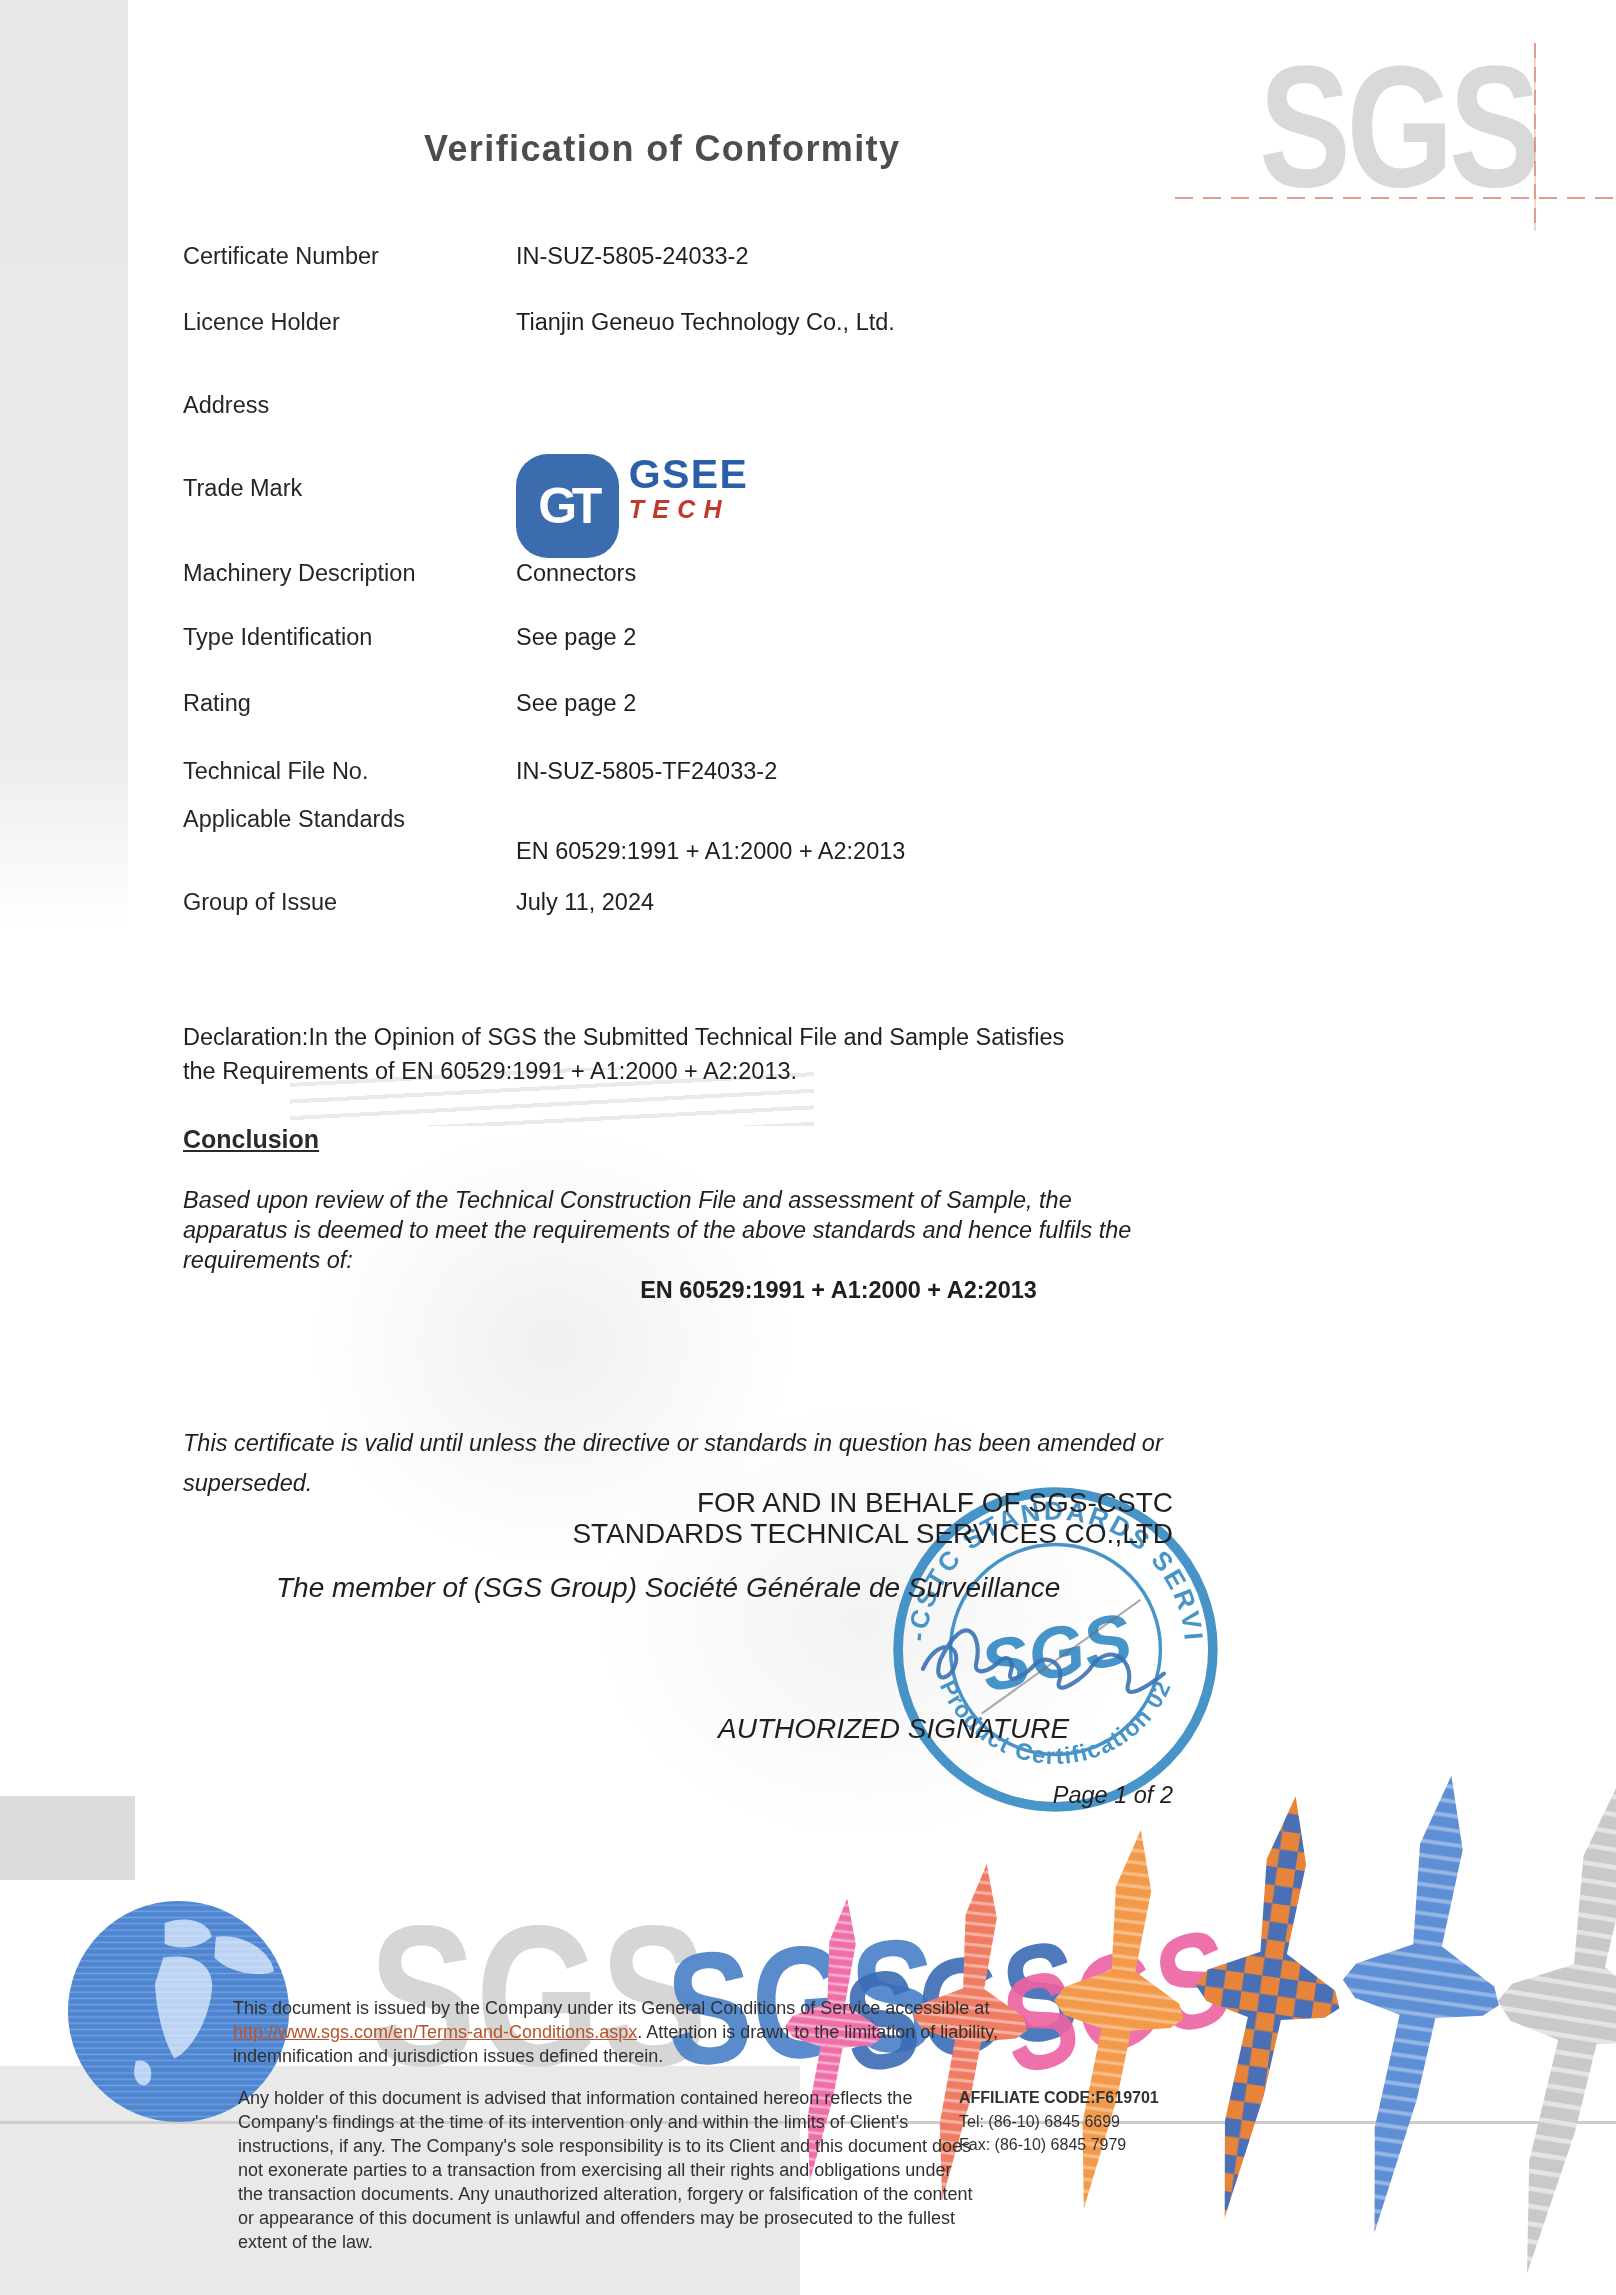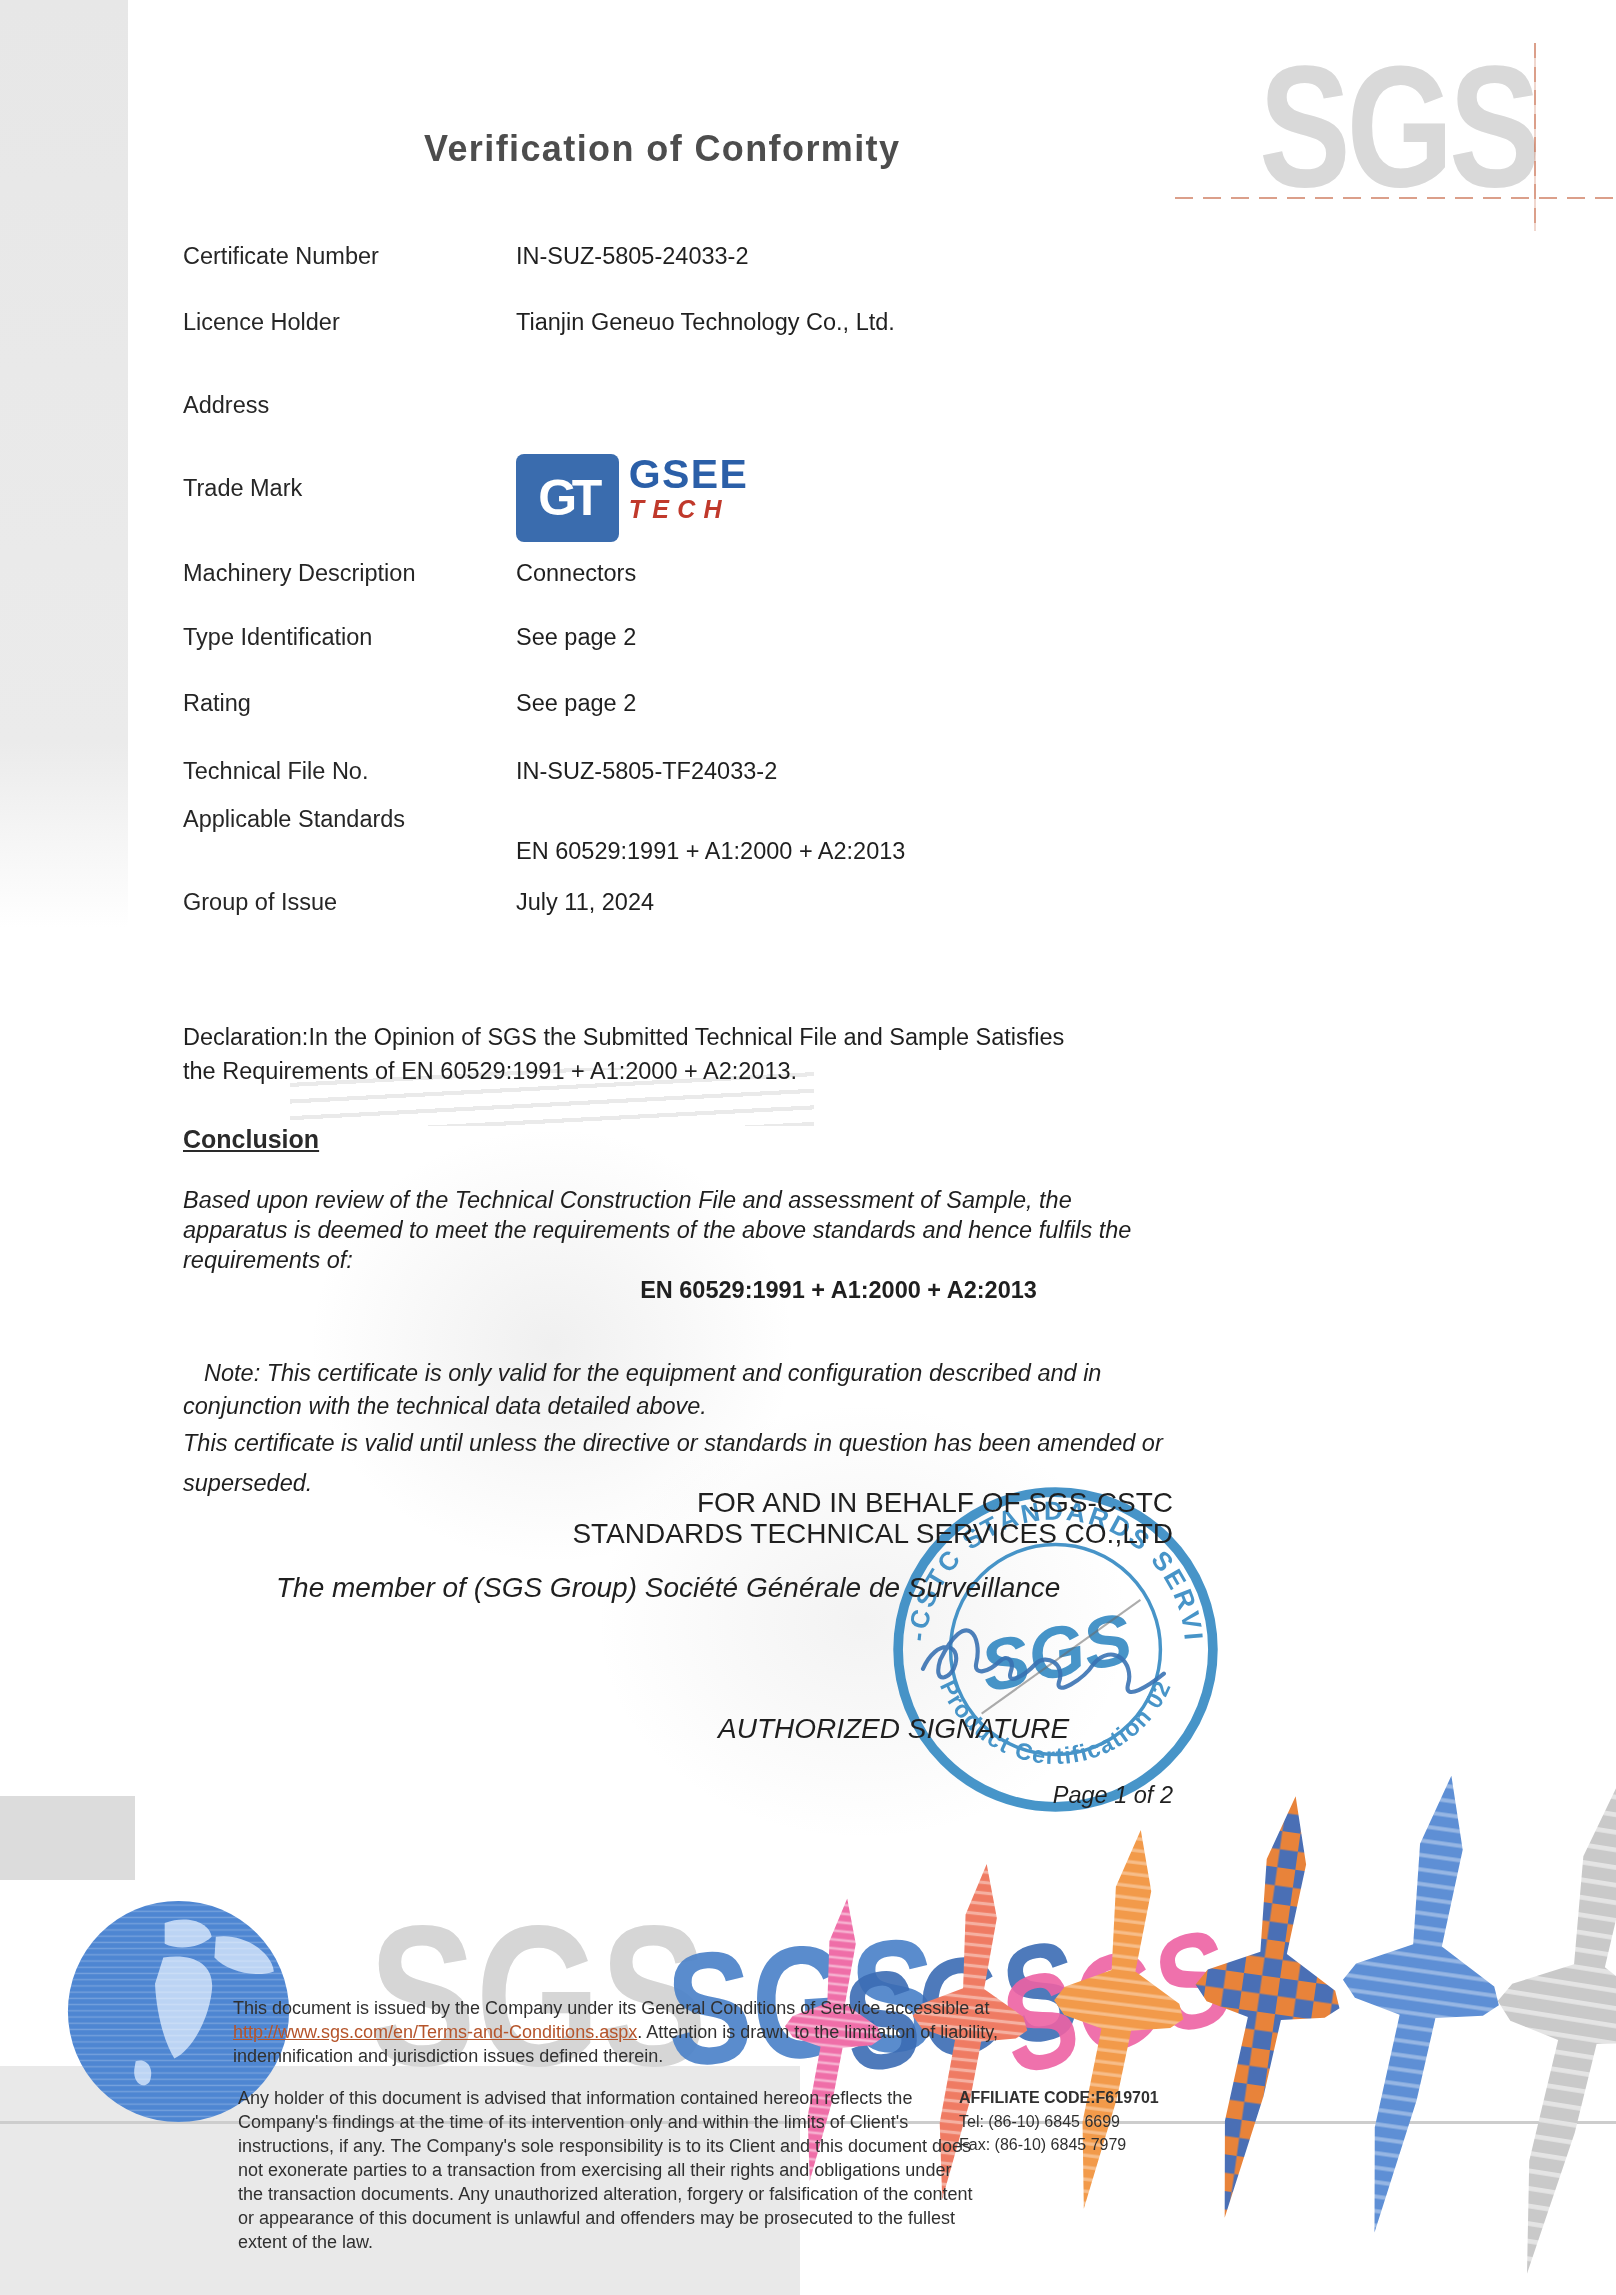--- a/index.html
+++ b/index.html
@@ -31,21 +31,21 @@
   .fvalue{font-size:23.5px;color:#1f1f1f;}
   .para{font-size:23.5px;line-height:34px;color:#1f1f1f;}
   .italic{font-style:italic;margin-top:24px;}
   .bold{font-weight:bold;}
   .concl-head{font-size:25px;font-weight:bold;text-decoration:underline;}
   .behalf{font-size:28px;color:#1f1f1f;}
   .small{font-size:18px;line-height:24px;color:#303030;}
   .tiny{font-size:16px;line-height:23.5px;color:#303030;}
   a.doclink{color:#b5542a;text-decoration:underline;}
   
-  .gt-box{width:103px;height:88px;background:#3a6cae;border-radius:8px;
+  .gt-box{width:103px;height:104px;background:#3a6cae;border-radius:32px;
      display:flex;align-items:center;justify-content:center;}
   .gt-text{color:#fff;font-size:50px;font-weight:bold;letter-spacing:-5.5px;}
   .gsee{color:#2b5fa8;font-size:41px;font-weight:bold;letter-spacing:1.4px;line-height:41px;}
   .tech{color:#c0392b;font-size:25px;font-weight:bold;font-style:italic;letter-spacing:8.3px;line-height:28px;}
   
   .sgsrow{font-weight:bold;line-height:1;transform-origin:left top;}
   .z1{z-index:1}.z2{z-index:2}.z3{z-index:3}.z4{z-index:4}.z5{z-index:5}
 </style>
 </head>
 <body>
@@ -102,21 +102,20 @@
 
   <div class="abs flabel z5" style="left:183px;top:889px;">Group of Issue</div>
   <div class="abs fvalue z5" style="left:516px;top:889px;">July 11, 2024</div>
 
   <div class="abs para z5" style="left:183px;top:1020px;width:918px;">Declaration:In the Opinion of SGS the Submitted Technical File and Sample Satisfies the Requirements of EN 60529:1991 + A1:2000 + A2:2013.</div>
 
   <div class="abs concl-head z5" style="left:183px;top:1125px;">Conclusion</div>
   <div class="abs para italic z5" style="left:183px;top:1161px;width:966px;line-height:30px;">Based upon review of the Technical Construction File and assessment of Sample, the apparatus is deemed to meet the requirements of the above standards and hence fulfils the requirements of:</div>
   <div class="abs para bold z5" style="left:183px;top:1273px;width:1311px;text-align:center;">EN 60529:1991 + A1:2000 + A2:2013</div>
 
-  <div class="abs para italic z5" style="left:183px;top:1333px;width:1000px;line-height:33px;text-indent:21px;">Note: This certificate is only valid for the equipment and configuration described and in conjunction with the technical data detailed above.</div>
   <div class="abs para italic z5" style="left:183px;top:1399px;width:1000px;line-height:40px;font-style:italic;">This certificate is valid until unless the directive or standards in question has been amended or superseded.</div>
 
   <div class="abs behalf z5" style="left:276px;top:1487px;width:897px;text-align:right;">FOR AND IN BEHALF OF SGS-CSTC</div>
   <div class="abs behalf z5" style="left:276px;top:1518px;width:897px;text-align:right;">STANDARDS TECHNICAL SERVICES CO.,LTD</div>
   <div class="abs behalf italic z5" style="left:276px;top:1548px;width:897px;text-align:left;">The member of (SGS Group) Société Générale de Surveillance</div>
 
   <svg class="abs z4" style="left:885px;top:1479px;" width="341" height="341" viewBox="0 0 494 494">
     <g opacity="0.88">
       <circle cx="247" cy="247" r="228" fill="none" stroke="#2e86c1" stroke-width="14"></circle>
       <circle cx="247" cy="247" r="152" fill="none" stroke="#2e86c1" stroke-width="5"></circle>

